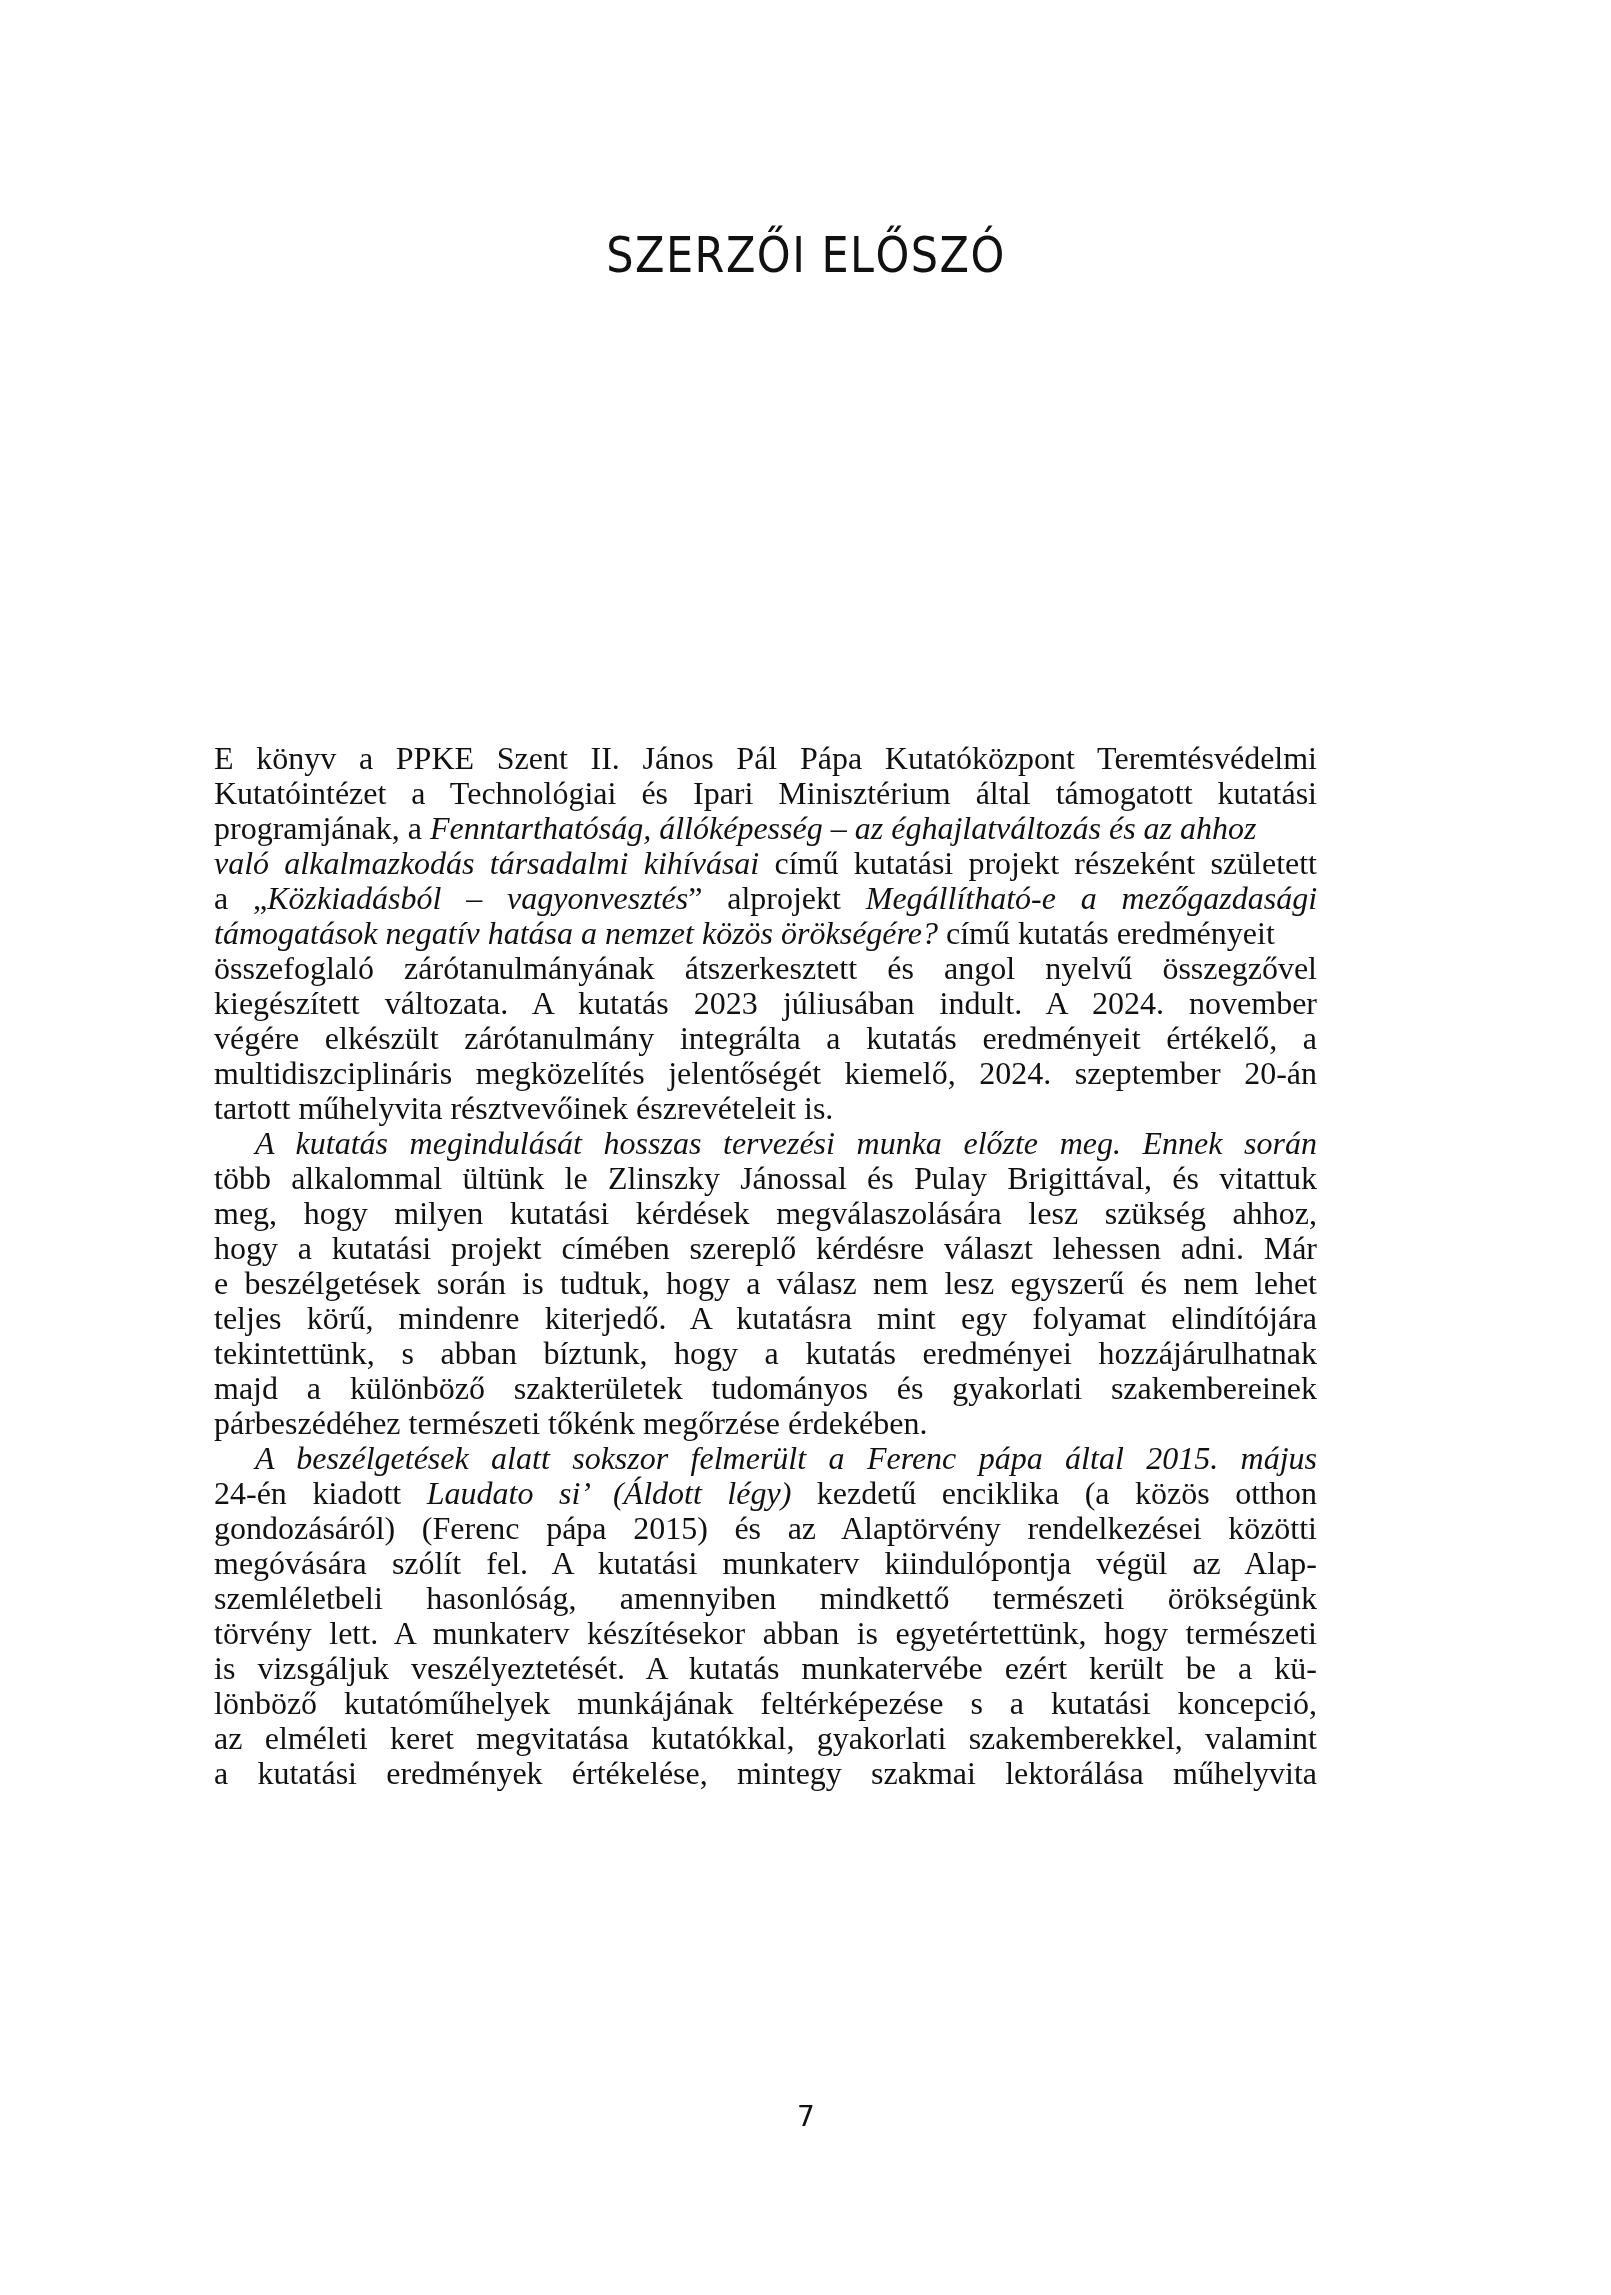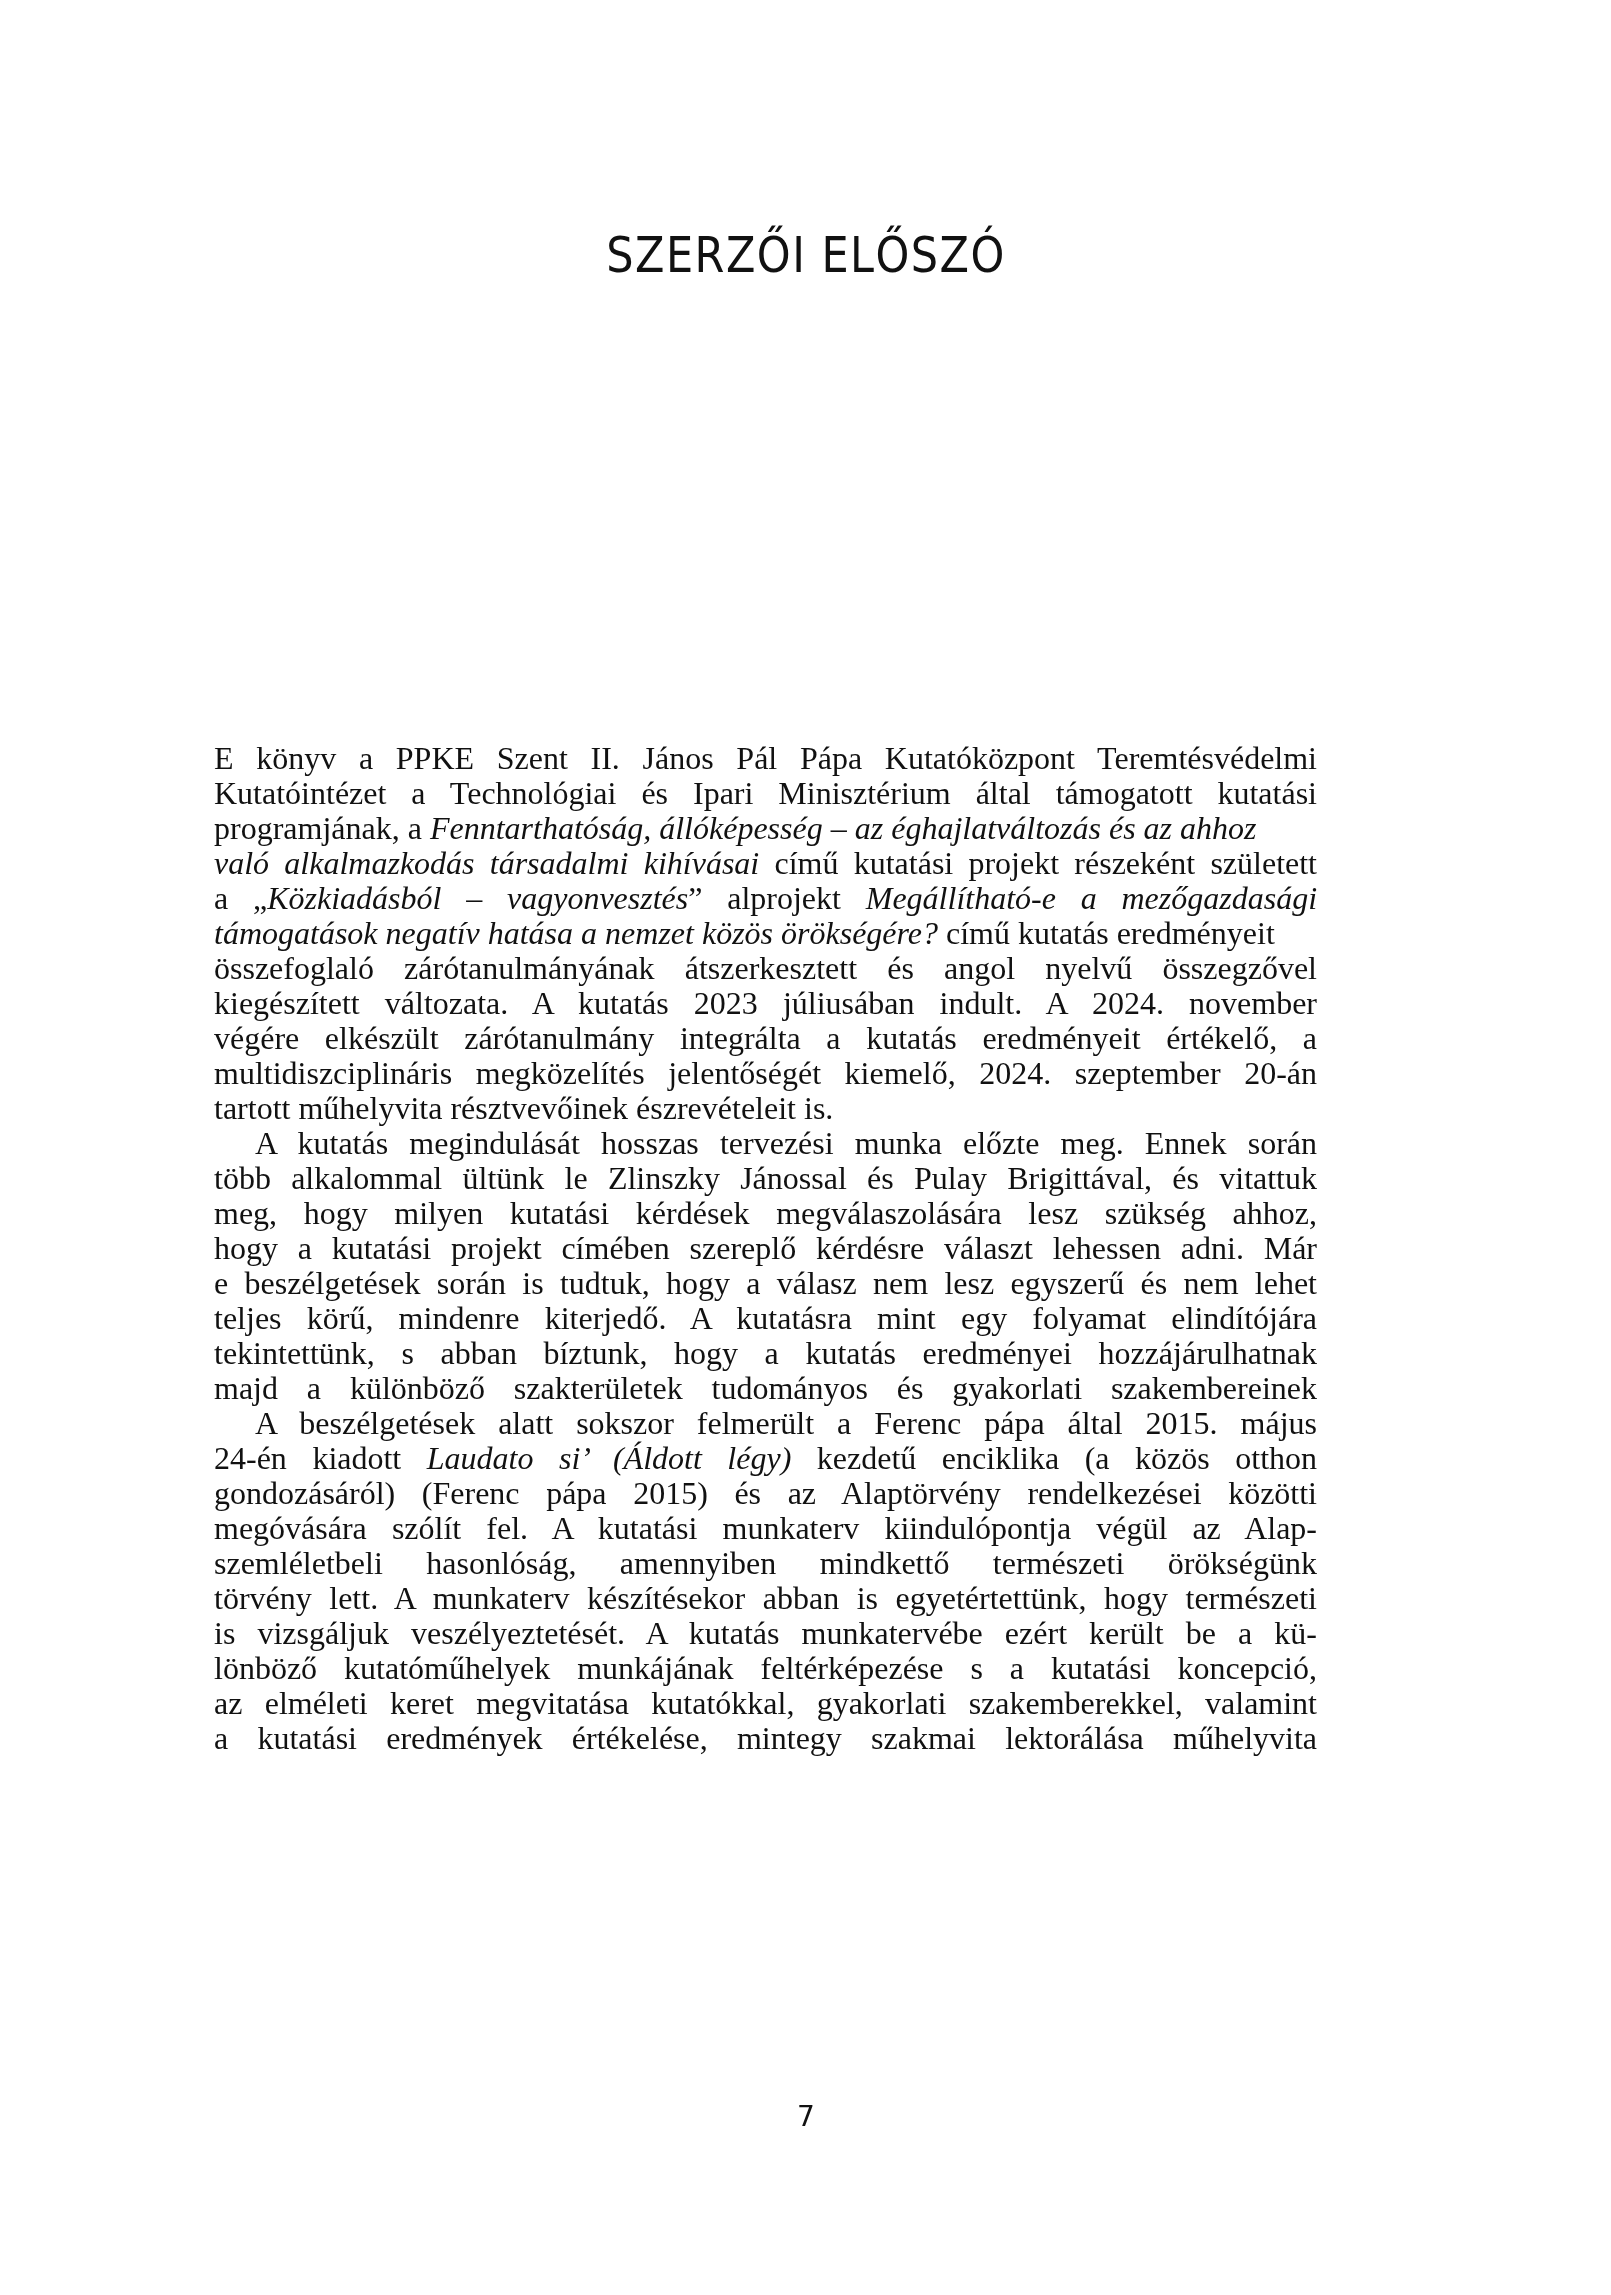--- a/index.html
+++ b/index.html
@@ -53,20 +53,21 @@
     white-space: nowrap;
     text-align: justify;
     text-align-last: justify;
     overflow: visible;
   }
   .line.last {
     text-align-last: left;
   }
   .line.indent {
     padding-left: 41px;
+    font-style: italic;
   }
   .line .seg { }
   .line .seg.it { font-style: italic; }
   .page-number {
     position: absolute;
     left: 0;
     width: 1612px;
     top: 2099px;
     text-align: center;
     font-family: "DejaVu Sans", sans-serif;
@@ -97,20 +98,21 @@
       </div>
       <div class="paragraph">
         <span class="line indent" style="display: block;"><span style="white-space: nowrap; word-spacing: 0px;"><span class="seg">A kutatás megindulását hosszas tervezési munka előzte meg. Ennek során</span></span></span>
         <span class="line" style="display: block;"><span style="white-space: nowrap; word-spacing: 0px;"><span class="seg">több alkalommal ültünk le Zlinszky Jánossal és Pulay Brigittával, és vitattuk</span></span></span>
         <span class="line" style="display: block;"><span style="white-space: nowrap; word-spacing: 0px;"><span class="seg">meg, hogy milyen kutatási kérdések megválaszolására lesz szükség ahhoz,</span></span></span>
         <span class="line" style="display: block;"><span style="white-space: nowrap; word-spacing: 0px;"><span class="seg">hogy a kutatási projekt címében szereplő kérdésre választ lehessen adni. Már</span></span></span>
         <span class="line" style="display: block;"><span style="white-space: nowrap; word-spacing: 0px;"><span class="seg">e beszélgetések során is tudtuk, hogy a válasz nem lesz egyszerű és nem lehet</span></span></span>
         <span class="line" style="display: block;"><span style="white-space: nowrap; word-spacing: 0px;"><span class="seg">teljes körű, mindenre kiterjedő. A kutatásra mint egy folyamat elindítójára</span></span></span>
         <span class="line" style="display: block;"><span style="white-space: nowrap; word-spacing: 0px;"><span class="seg">tekintettünk, s abban bíztunk, hogy a kutatás eredményei hozzájárulhatnak</span></span></span>
         <span class="line" style="display: block;"><span style="white-space: nowrap; word-spacing: 0px;"><span class="seg">majd a különböző szakterületek tudományos és gyakorlati szakembereinek</span></span></span>
+        <span class="line last"><span class="seg">párbeszédéhez természeti tőkénk megőrzése érdekében.</span></span>
       </div>
       <div class="paragraph">
         <span class="line indent" style="display: block;"><span style="white-space: nowrap; word-spacing: 0px;"><span class="seg">A beszélgetések alatt sokszor felmerült a Ferenc pápa által 2015. május</span></span></span>
         <span class="line" style="display: block;"><span style="white-space: nowrap; word-spacing: 0px;"><span class="seg">24-én kiadott </span><span class="seg it">Laudato si’ (Áldott légy)</span><span class="seg"> kezdetű enciklika (a közös otthon</span></span></span>
         <span class="line" style="display: block;"><span style="white-space: nowrap; word-spacing: 0px;"><span class="seg">gondozásáról) (Ferenc pápa 2015) és az Alaptörvény rendelkezései közötti</span></span></span>
         <span class="line" style="display: block;"><span style="white-space: nowrap; word-spacing: 0px;"><span class="seg">megóvására szólít fel. A kutatási munkaterv kiindulópontja végül az Alap-</span></span></span>
         <span class="line" style="display: block;"><span style="white-space: nowrap; word-spacing: 0px;"><span class="seg">szemléletbeli hasonlóság, amennyiben mindkettő természeti örökségünk</span></span></span>
         <span class="line" style="display: block;"><span style="white-space: nowrap; word-spacing: 0px;"><span class="seg">törvény lett. A munkaterv készítésekor abban is egyetértettünk, hogy természeti</span></span></span>
         <span class="line" style="display: block;"><span style="white-space: nowrap; word-spacing: 0px;"><span class="seg">is vizsgáljuk veszélyeztetését. A kutatás munkatervébe ezért került be a kü-</span></span></span>
         <span class="line" style="display: block;"><span style="white-space: nowrap; word-spacing: 0px;"><span class="seg">lönböző kutatóműhelyek munkájának feltérképezése s a kutatási koncepció,</span></span></span>

